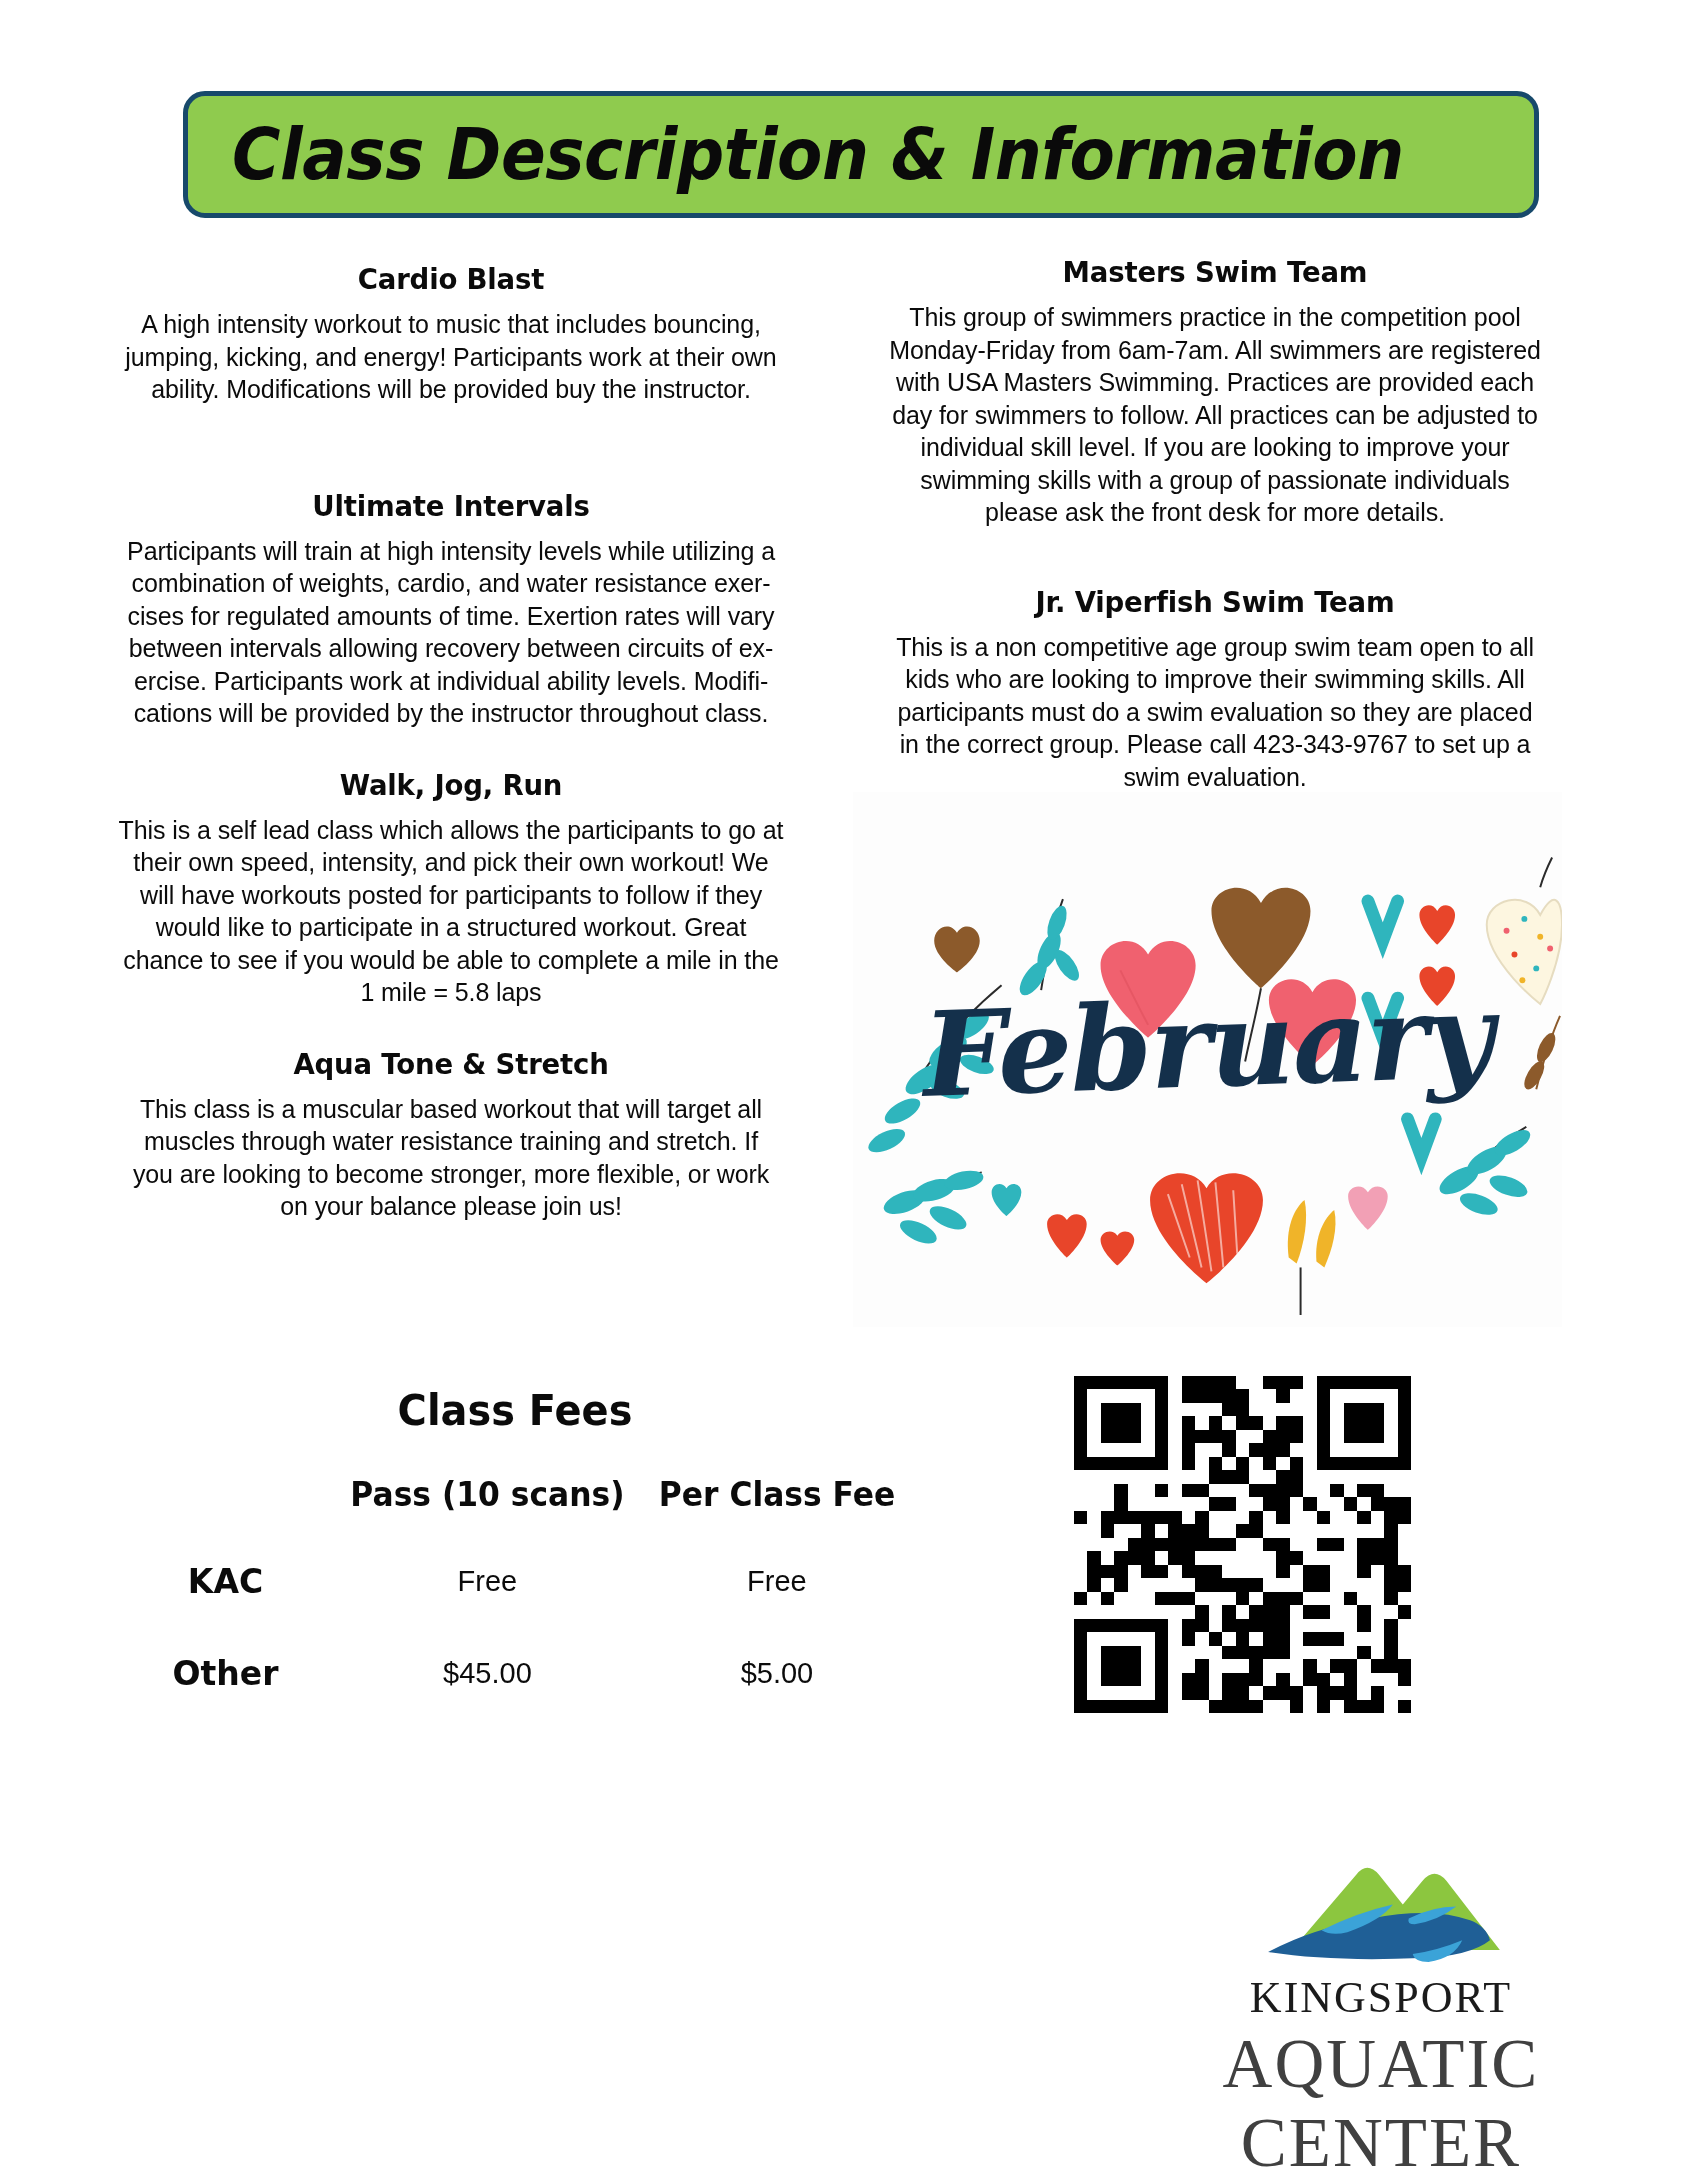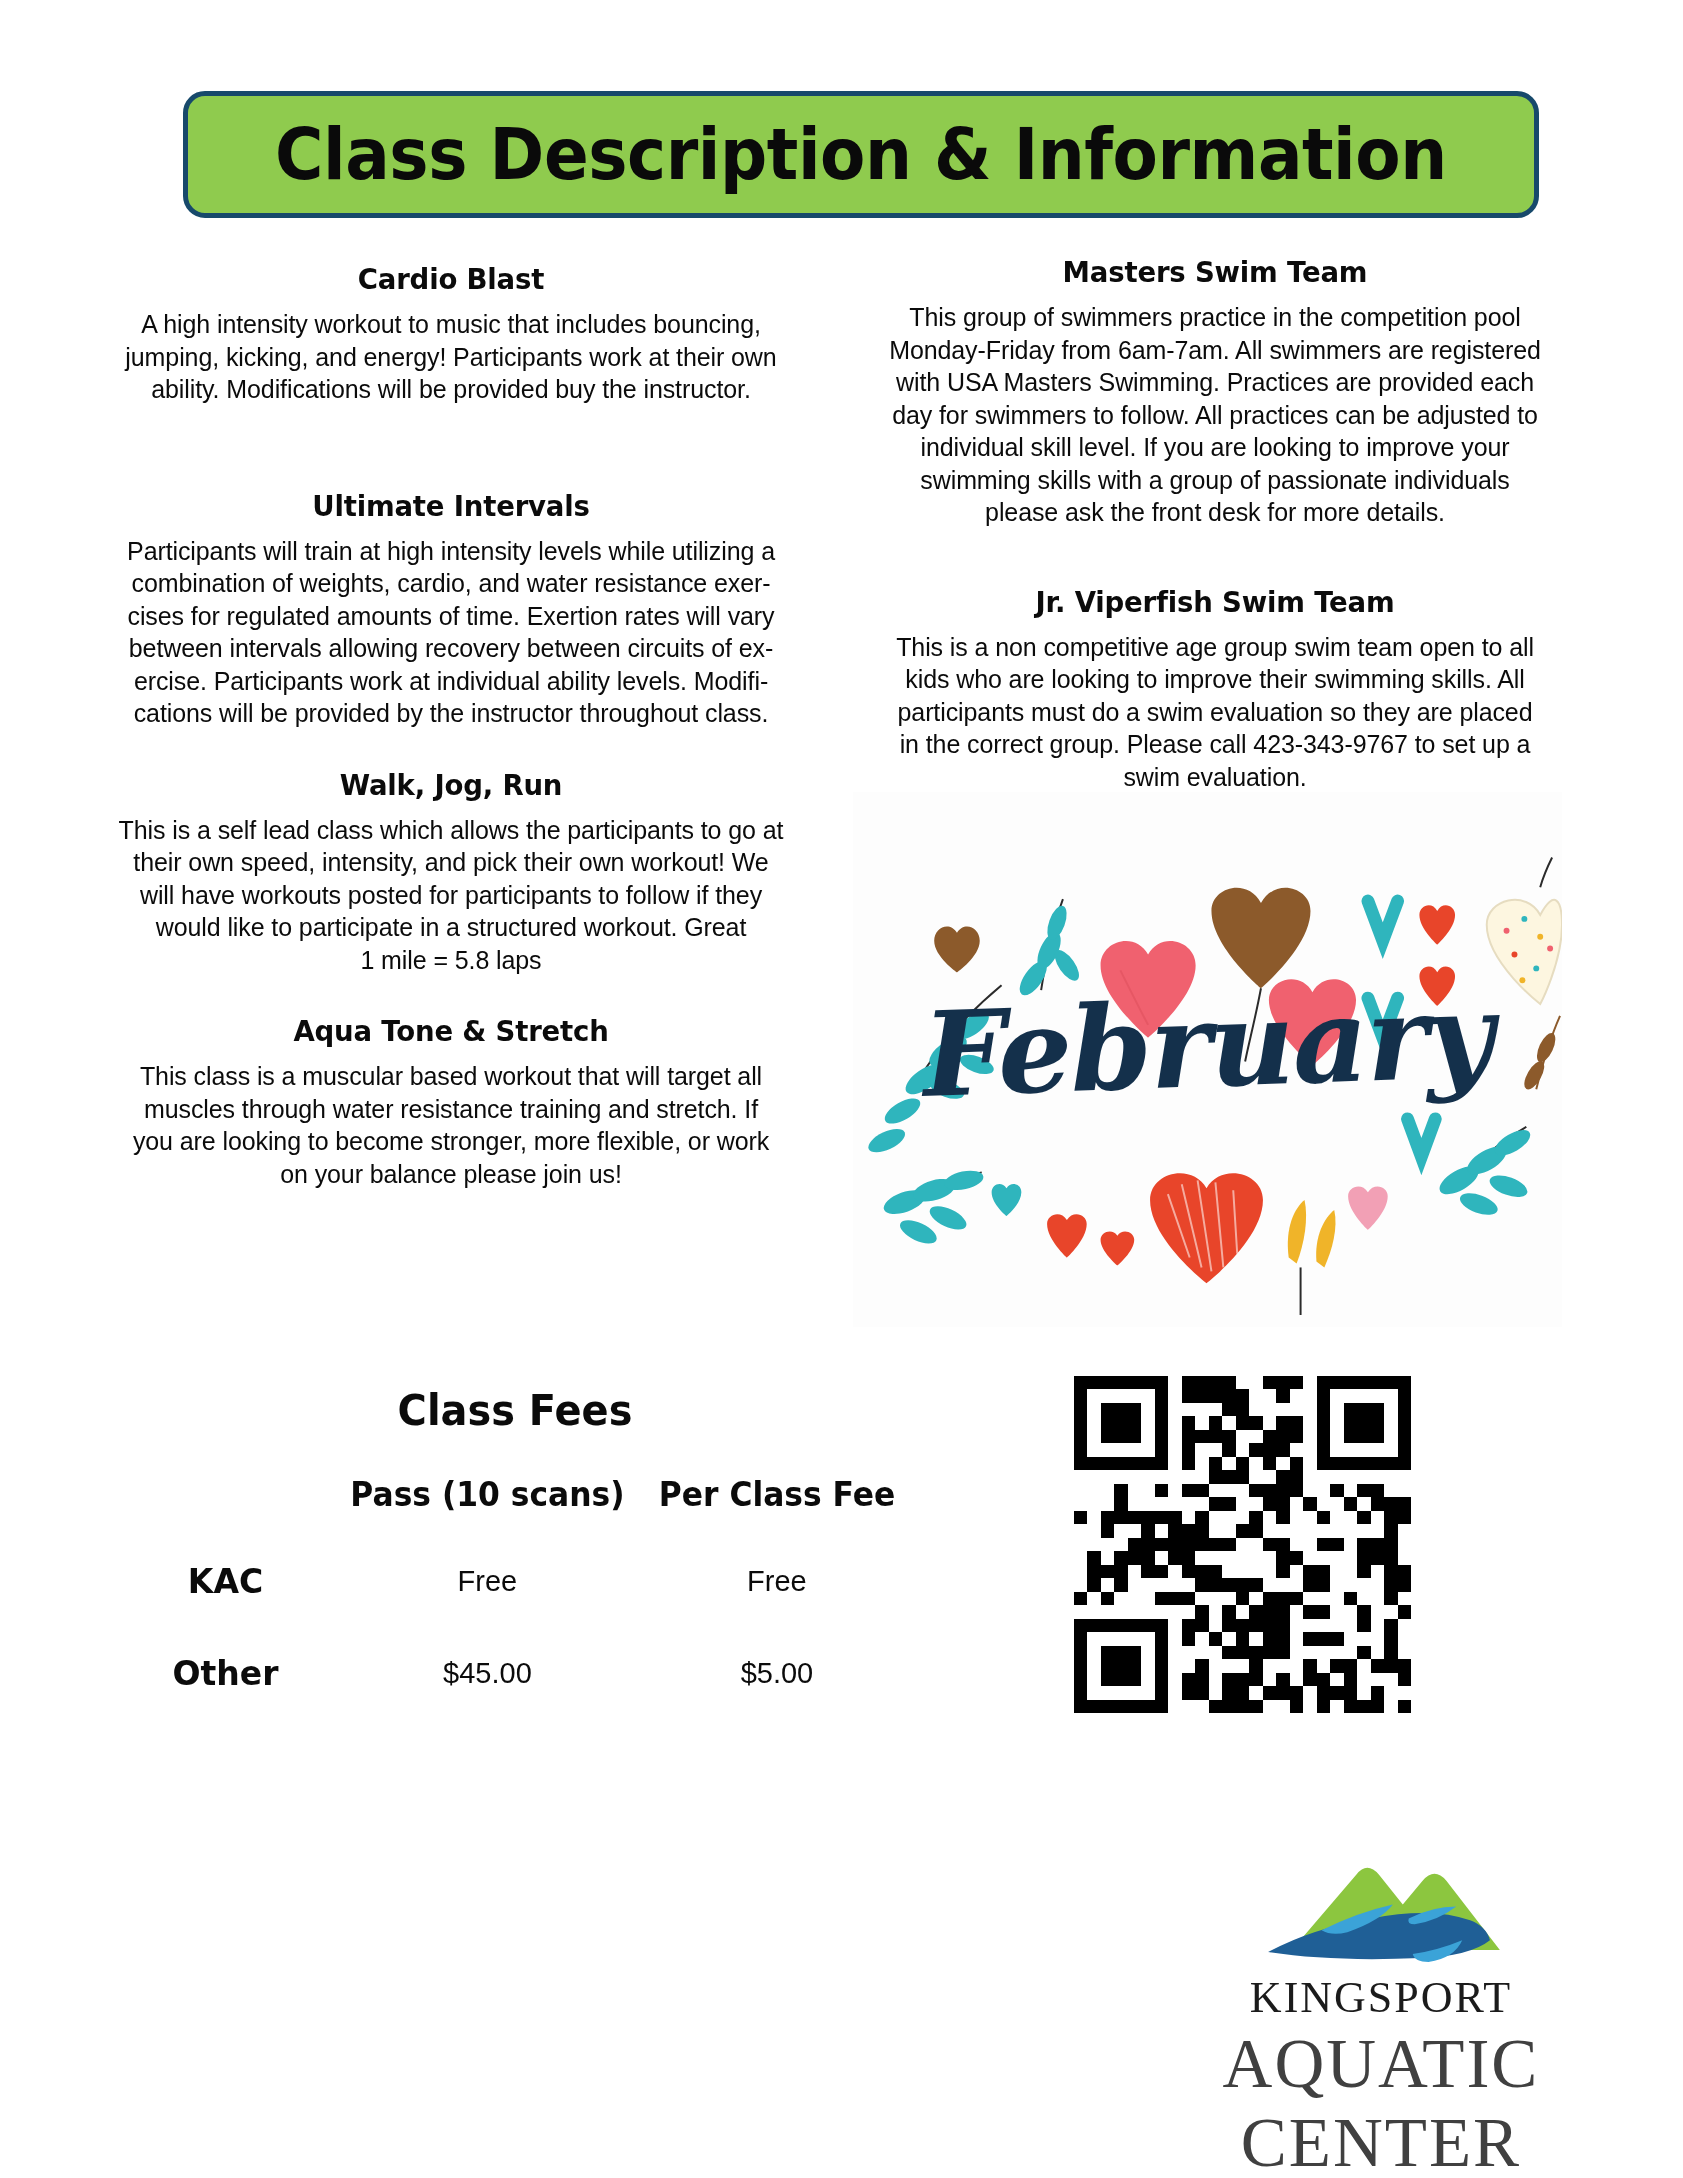--- a/index.html
+++ b/index.html
@@ -22,21 +22,21 @@
     left: 183px;
     top: 91px;
     width: 1356px;
     height: 127px;
     background: #8fcb4e;
     border: 5px solid #17496b;
     border-radius: 22px;
     box-sizing: border-box;
     display: flex;
     align-items: center;
-    justify-content: center;
+    font-style: italic;
   }
   .banner-title {
     font-family: "DejaVu Sans", sans-serif;
     font-weight: 700;
     font-size: 71px;
     letter-spacing: -0.5px;
     color: #0a0a0a;
     white-space: nowrap;
     transform: scaleX(0.93);
   }
@@ -214,20 +214,21 @@
 
   <div class="gap-sm"></div>
 
   <div class="sect">
     <div class="sect-title">Walk, Jog, Run</div>
     <p class="sect-body">
       <span class="ln">This is a self lead class which allows the participants to go at</span>
       <span class="ln">their own speed, intensity, and pick their own workout! We</span>
       <span class="ln">will have workouts posted for participants to follow if they</span>
       <span class="ln">would like to participate in a structured workout. Great</span>
+      <span class="ln">chance to see if you would be able to complete a mile in the</span>
       <span class="ln">1 mile = 5.8 laps</span>
     </p>
   </div>
 
   <div class="gap-sm"></div>
 
   <div class="sect">
     <div class="sect-title">Aqua Tone &amp; Stretch</div>
     <p class="sect-body">
       <span class="ln">This class is a muscular based workout that will target all</span>

